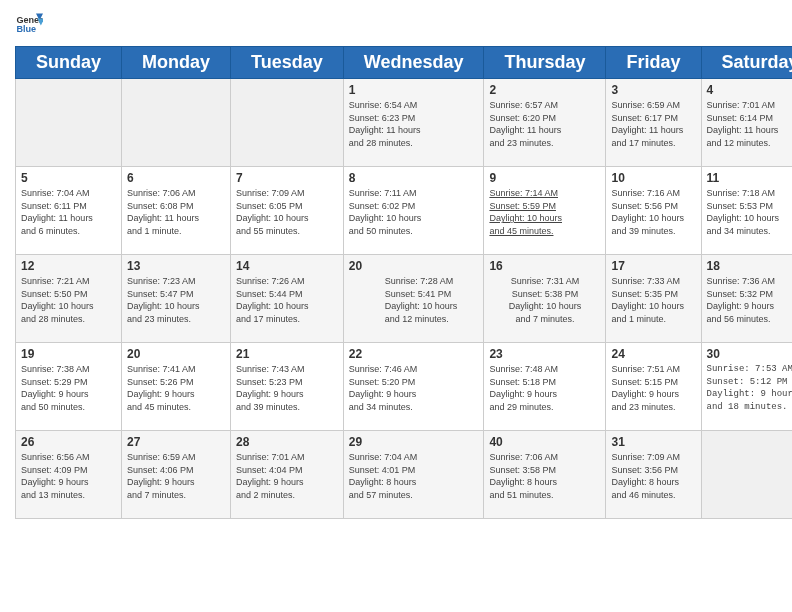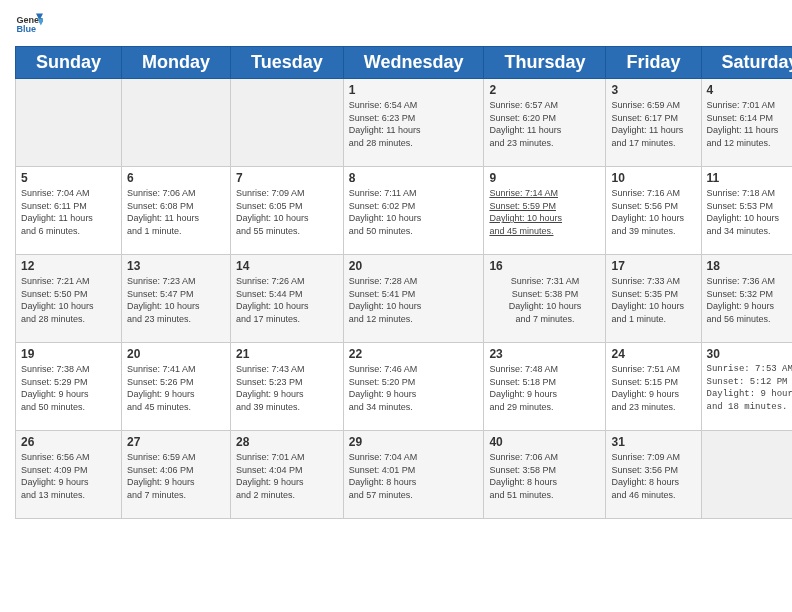--- a/index.html
+++ b/index.html
@@ -220,21 +220,21 @@
           </td>
           <td>
             <span class="day-number">14</span>
             <div class="day-info" style="white-space: pre-line;">Sunrise: 7:26 AM
 Sunset: 5:44 PM
 Daylight: 10 hours
 and 17 minutes.</div>
           </td>
           <td>
             <span class="day-number">20</span>
-            <div class="day-info" style="white-space: pre-line;">Sunrise: 7:28 AM
+            <div class="day-info" style="white-space: pre-line; margin-left: 36px;">Sunrise: 7:28 AM
 Sunset: 5:41 PM
 Daylight: 10 hours
 and 12 minutes.</div>
           </td>
           <td>
             <span class="day-number">16</span>
             <div class="day-info" style="white-space: pre-line; text-align: center;">Sunrise: 7:31 AM
 Sunset: 5:38 PM
 Daylight: 10 hours
 and 7 minutes.</div>

